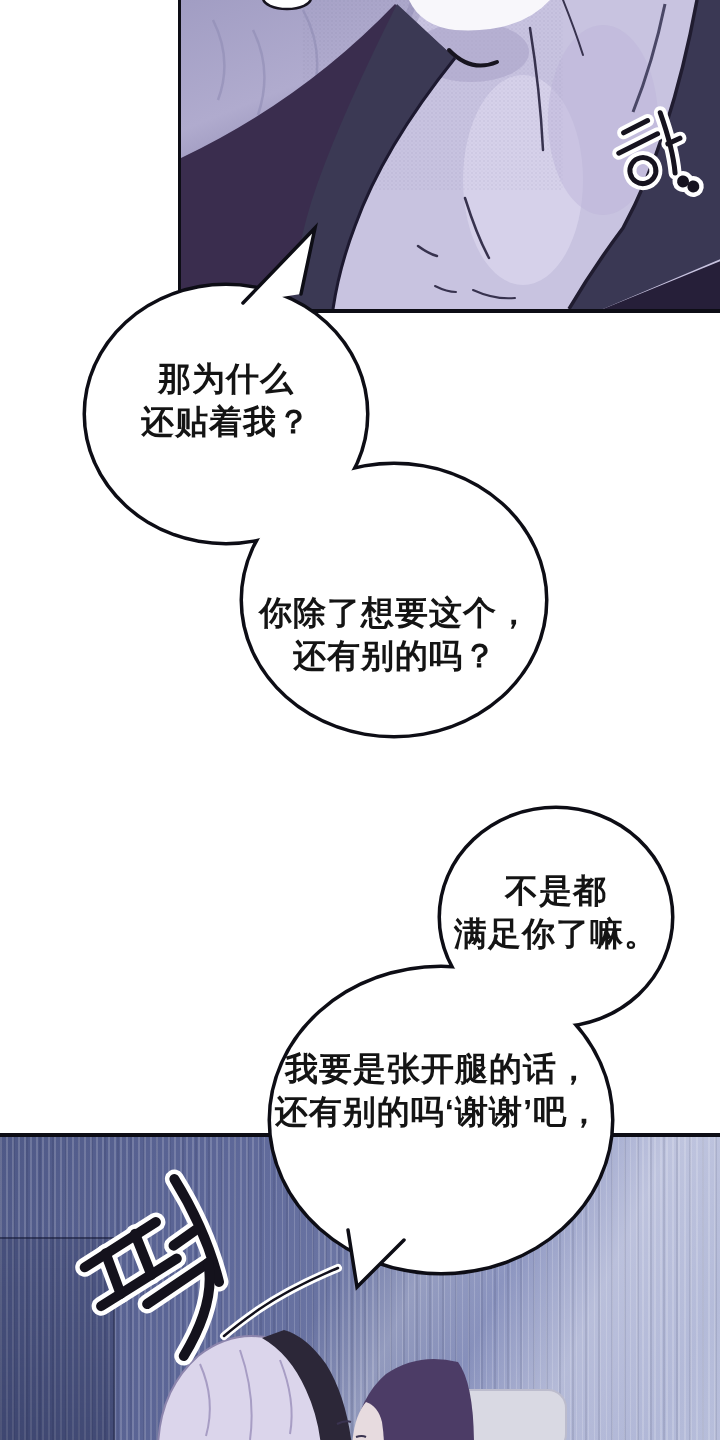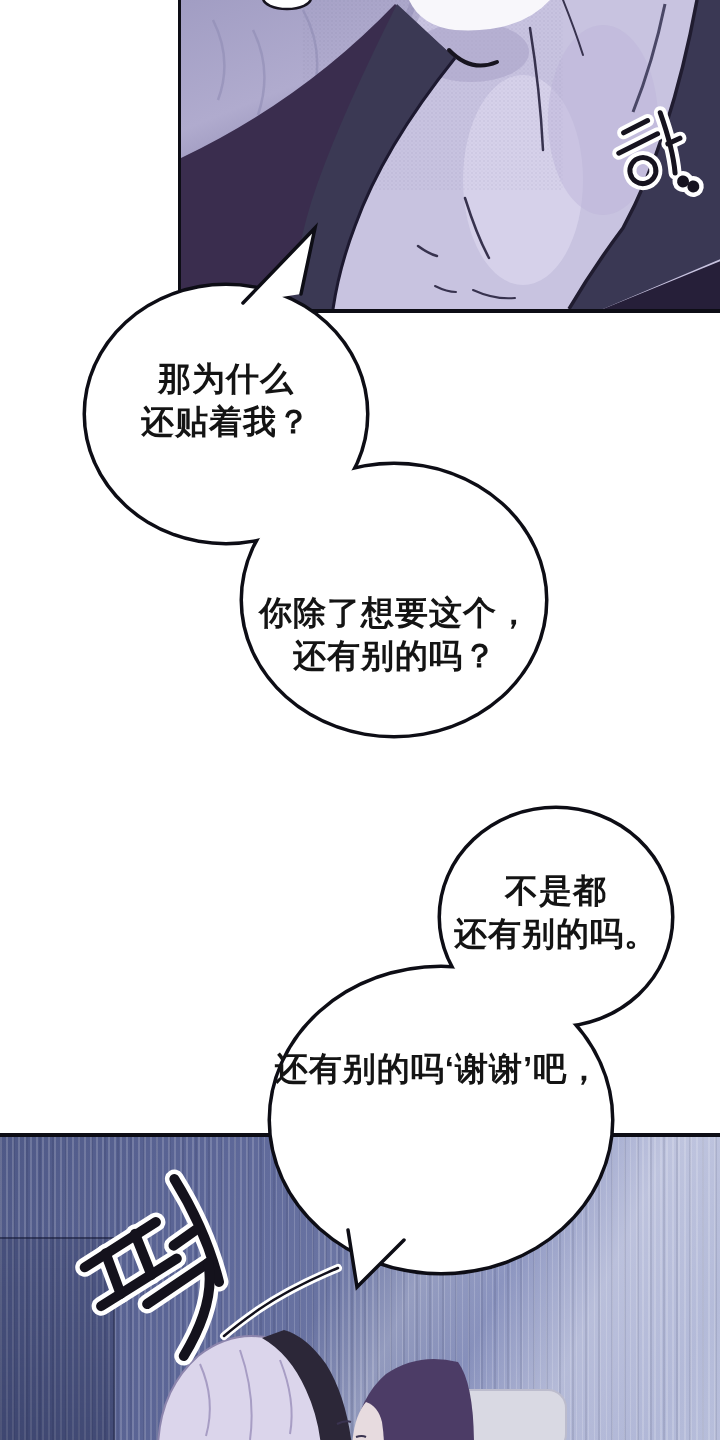--- a/index.html
+++ b/index.html
@@ -201,19 +201,20 @@
   <div class="bubble-text bt1">
     <div>那为什么</div>
     <div>还贴着我？</div>
   </div>
   <div class="bubble-text bt2">
     <div>你除了想要这个，</div>
     <div>还有别的吗？</div>
   </div>
   <div class="bubble-text bt3">
     <div>不是都</div>
-    <div>还有别的吗。</div>
+    <div>满足你了嘛。</div>
   </div>
   <div class="bubble-text bt4">
+    <div>我要是张开腿的话，</div>
     <div>还有别的吗‘谢谢’吧，</div>
   </div>
 
 </div>
 
 </body></html>

